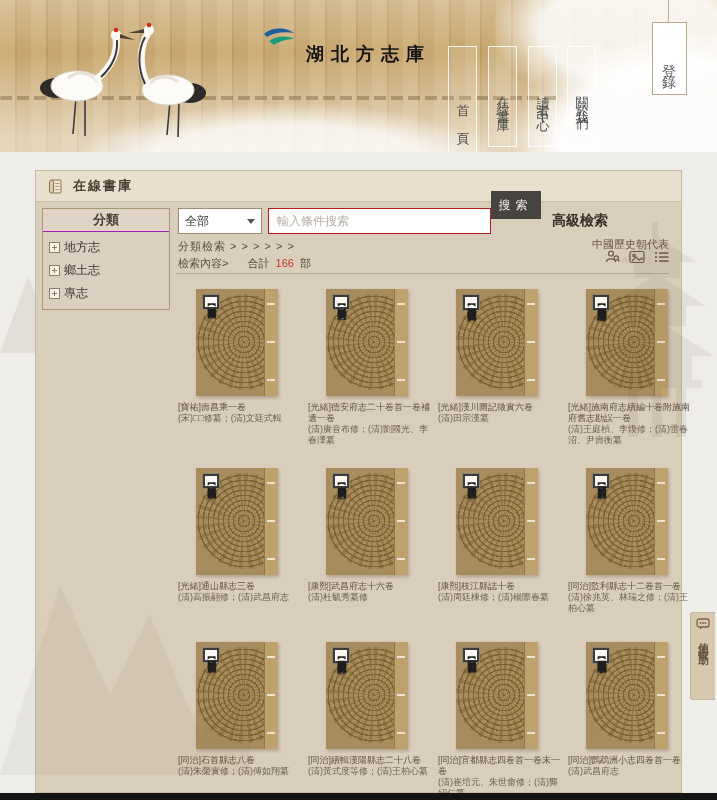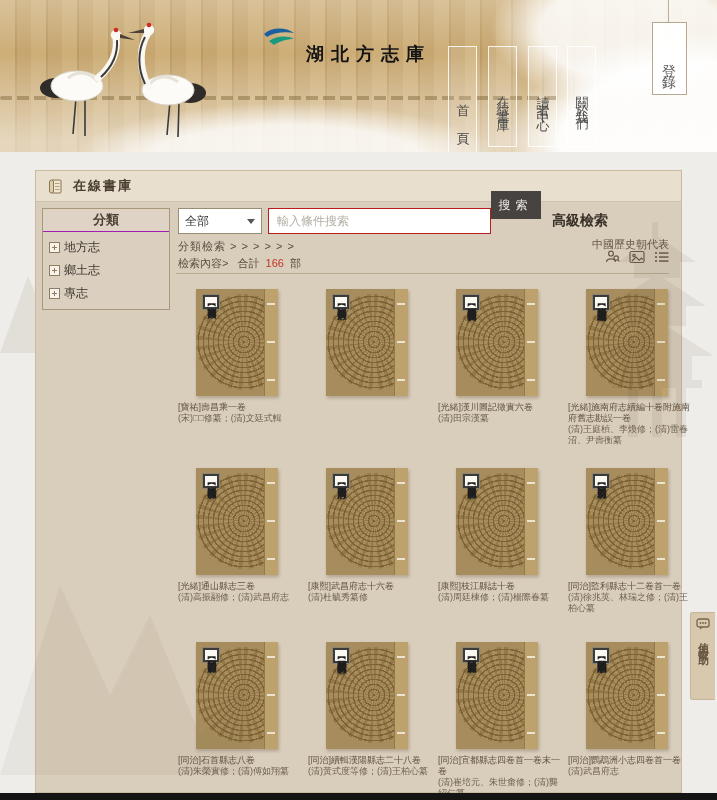--- a/index.html
+++ b/index.html
@@ -255,21 +255,21 @@
     <span class="caret"></span>
   </div>
   <input class="search-input" type="text" placeholder="輸入條件搜索" style="">
   <button class="search-btn">搜索</button>
   <span class="advanced">高級檢索</span>
   <span class="dynasty">中國歷史朝代表</span>
 
   <div class="breadcrumb">分類檢索 &gt; &gt; &gt; &gt; &gt; &gt;</div>
   <div class="result-line">
     <span>檢索內容&gt;</span>
-    <span style="margin-left:6px">合計</span>
+    <span style="margin-left:16px">合計</span>
     <span class="count">166</span>
     <span>部</span>
   </div>
 
   <div class="view-icons">
     <svg width="15" height="15" viewBox="0 0 15 15" fill="none" stroke="#6a5b47" stroke-width="1.2">
       <circle cx="6" cy="4.6" r="2.4"></circle>
       <path d="M1.5 13 C1.5 8.8, 10.5 8.8, 10.5 13"></path>
       <circle cx="11.2" cy="9" r="2.2"></circle>
       <line x1="12.8" y1="10.8" x2="14.3" y2="12.4"></line>
@@ -301,20 +301,24 @@
       <div class="t">[寶祐]壽昌乘一卷</div>
       <div class="a">(宋)□□修纂；(清)文廷式輯</div>
     </div>
   </div>
   <div class="card" style="left:272px;top:118px">
     <div class="cover">
       <div class="medallion"></div>
       <div class="binding"></div>
       <div class="spine">【光緒】德安府志</div>
     </div>
+    <div class="cap">
+      <div class="t">[光緒]德安府志二十卷首一卷補遺一卷</div>
+      <div class="a">(清)賡音布修；(清)劉國光、李春澤纂</div>
+    </div>
   </div>
   <div class="card" style="left:402px;top:118px">
     <div class="cover">
       <div class="medallion"></div>
       <div class="binding"></div>
       <div class="spine">【光緒】漢川圖記徵實</div>
     </div>
     <div class="cap">
       <div class="t">[光緒]漢川圖記徵實六卷</div>
       <div class="a">(清)田宗漢纂</div>

